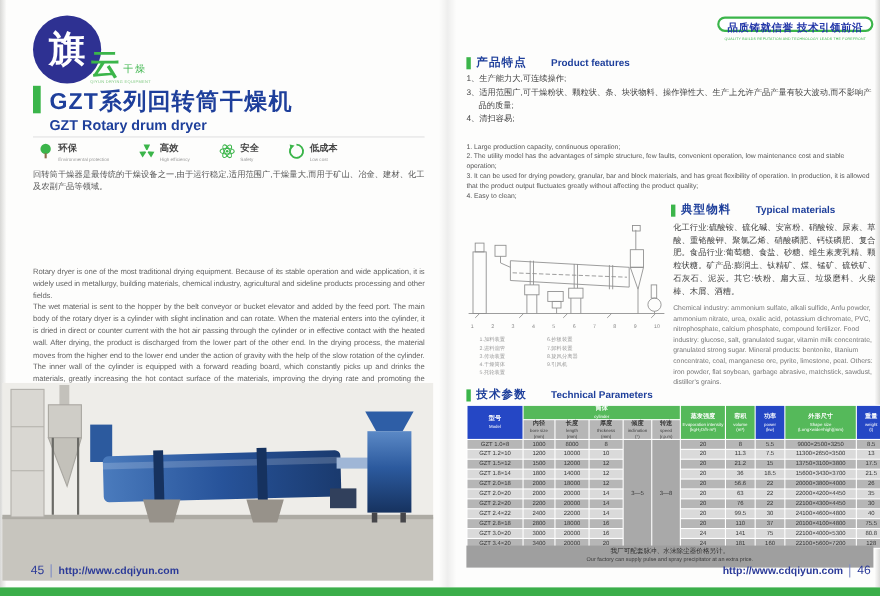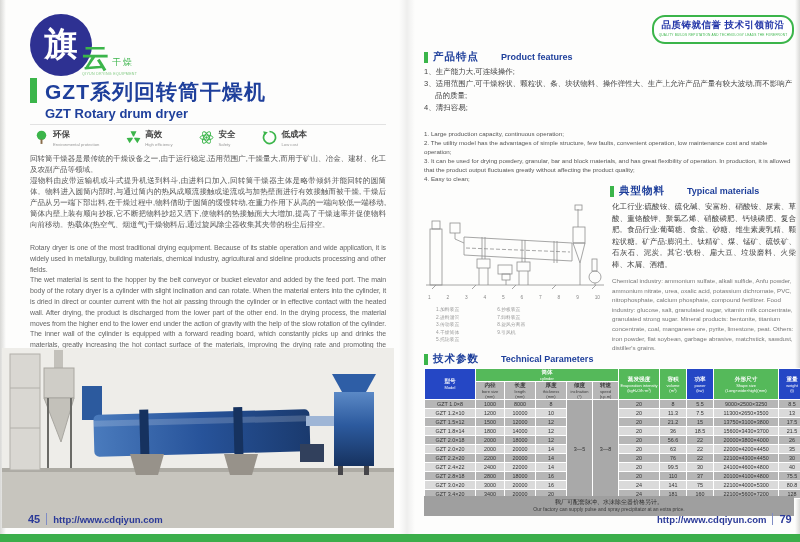--- a/index.html
+++ b/index.html
@@ -41,26 +41,26 @@
   .intro-cn { left:30px; top:153px; width:356px; font-size:7.5px; line-height:11px; color:#555; text-align:justify; }
   .intro-cn p + p { margin-top:0; }
   .intro-en { left:30px; top:243px; width:356px; font-size:7px; line-height:10.8px; color:#666; text-align:justify; letter-spacing:-.1px; }
 
   .photo { left:2px; top:348px; width:392px; height:180px; }
 
   
   .footer { top:513px; display:flex; align-items:center; gap:6px; color:#2b3a98; }
   .footer-left { left:28px; }
   .footer-right { left:657px; }
-  .footer .pg { font-size:11px; font-weight:bold; }
+  .footer .pg { font-size:11px; font-weight:normal; }
   .footer .url { font-size:9.5px; font-weight:bold; }
   .footer .sep { width:1px; height:12px; background:#7f8cc4; }
 
   
-  .banner { left:652px; top:15px; width:142px; height:29px; border:2px solid #3bb54a; border-radius:13px;
+  .banner { left:652px; top:15px; width:142px; height:14px; border:2px solid #3bb54a; border-radius:13px;
     text-align:center; padding-top:2px; background:#fff; }
   .banner-cn { color:#2336a8; font-size:9.5px; font-weight:bold; letter-spacing:.5px; display:block; }
   .banner-en { color:#3bb54a; font-size:3.2px; display:block; margin-top:1px; letter-spacing:.2px; }
 
   
   .sec-header { display:flex; align-items:baseline; }
   .sec-bar { width:4px; height:11px; background:#3bb54a; margin-right:5px; align-self:center; }
   .sec-cn { color:#1e3f9b; font-size:10.5px; font-weight:bold; letter-spacing:1px; }
   .sec-en { color:#1e3f9b; font-size:9px; font-weight:bold; margin-left:22px; }
 
@@ -166,21 +166,20 @@
         </svg>
       <span>
           <span class="icon-cn">低成本</span>
           <span class="icon-en">Low cost</span>
         </span>
     </div>
   </div>
 
   <div class="abs intro-cn">
     <p>回转筒干燥器是最传统的干燥设备之一,由于运行稳定,适用范围广,干燥量大,而用于矿山、冶金、建材、化工及农副产品等领域。</p>
-    <p>湿物料由皮带运输机或斗式提升机送到料斗,由进料口加入,回转筒干燥器主体是略带倾斜并能回转的圆筒体。物料进入圆筒内部时,与通过筒内的热风成顺流接触或逆流或与加热壁面进行有效接触而被干燥, 干燥后产品从另一端下部出料,在干燥过程中,物料借助于圆筒的缓慢转动,在重力作用下从高的一端向较低一端移动, 筒体内壁上装有顺向抄板,它不断把物料抄起又洒下,使物料的热接触面大大增加,提高了干燥速率并促使物料向前移动。热载体(热空气、烟道气)干燥物料后,通过旋风除尘器收集其夹带的粉尘后排空。</p>
   </div>
   <div class="abs intro-en">
     <p>Rotary dryer is one of the most traditional drying equipment. Because of its stable operation and wide application, it is widely used in metallurgy, building materials, chemical industry, agricultural and sideline products processing and other fields.</p>
     <p>The wet material is sent to the hopper by the belt conveyor or bucket elevator and added by the feed port. The main body of the rotary dryer is a cylinder with slight inclination and can rotate. When the material enters into the cylinder, it is dried in direct or counter current with the hot air passing through the cylinder or in effective contact with the heated wall. After drying, the product is discharged from the lower part of the other end. In the drying process, the material moves from the higher end to the lower end under the action of gravity with the help of the slow rotation of the cylinder. The inner wall of the cylinder is equipped with a forward reading board, which constantly picks up and drinks the materials, greatly increasing the hot contact surface of the materials, improving the drying rate and promoting the materials to move forward. After the heat carrier (hot air, flue gas) dries the materials, the dust entrained in it is collected by the cyclone and then discharged.</p>
   </div>
 
   <svg class="abs photo" viewBox="0 0 392 180">
     <defs>
       <linearGradient id="pgBlueH" x1="0" y1="0" x2="0" y2="1">
         <stop offset="0" stop-color="#5b89c6"></stop>
@@ -540,17 +539,17 @@
       </tbody>
   </table>
   <div class="abs table-note">
     <span class="note-cn">我厂可配套脉冲、水沫除尘器价格另计。</span>
     <span class="note-en">Our factory can supply pulse and spray precipitator at an extra price.</span>
   </div>
 
   <div class="abs footer footer-right">
     <span class="url">http://www.cdqiyun.com</span>
     <span class="sep"></span>
-    <span class="pg">79</span>
+    <span class="pg">46</span>
   </div>
 
   <div class="abs bottom-bar"></div>
 </div>
 
 </body></html>

